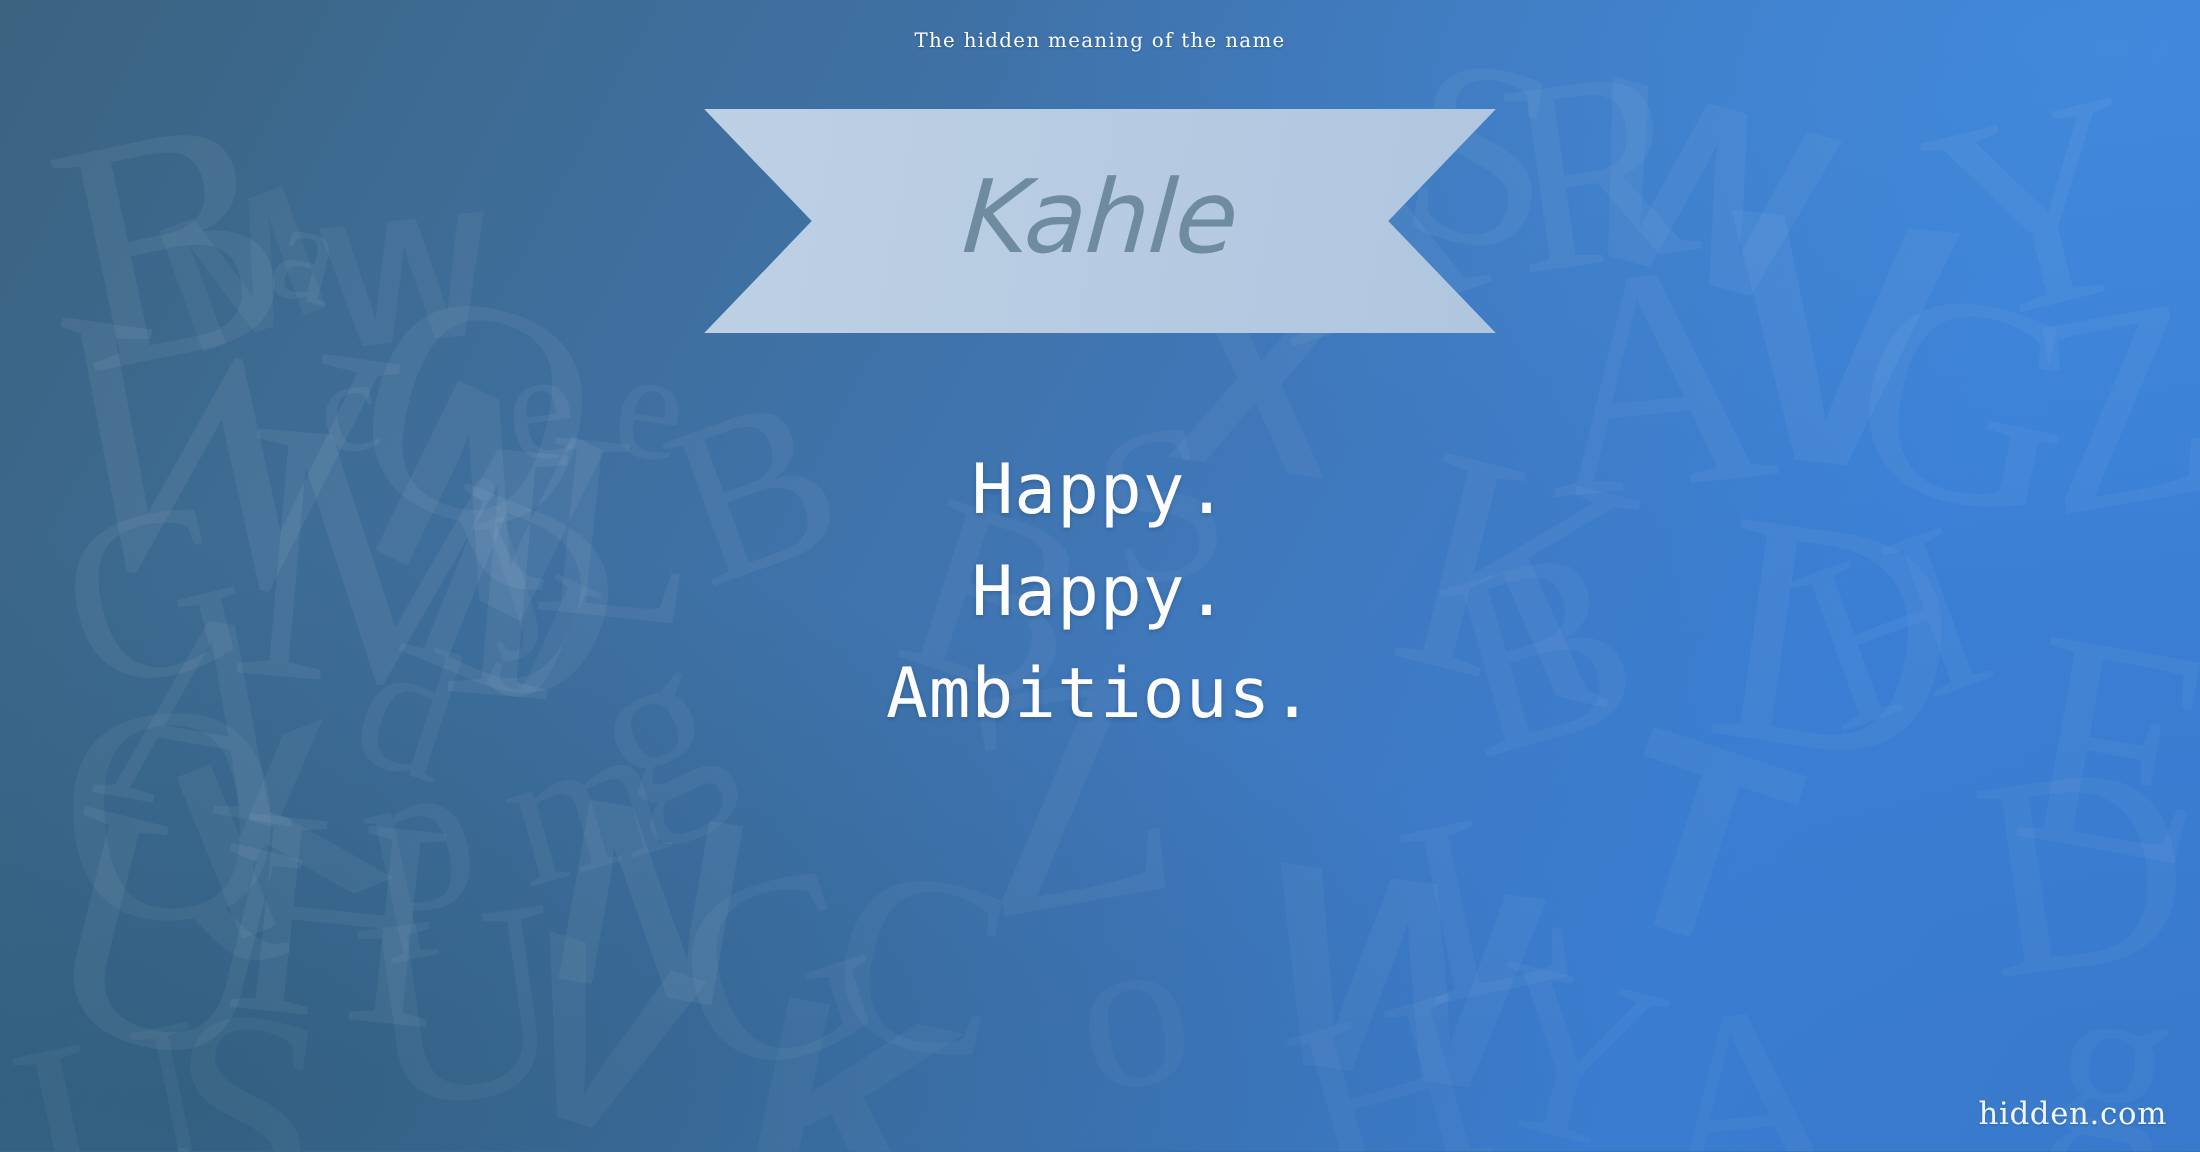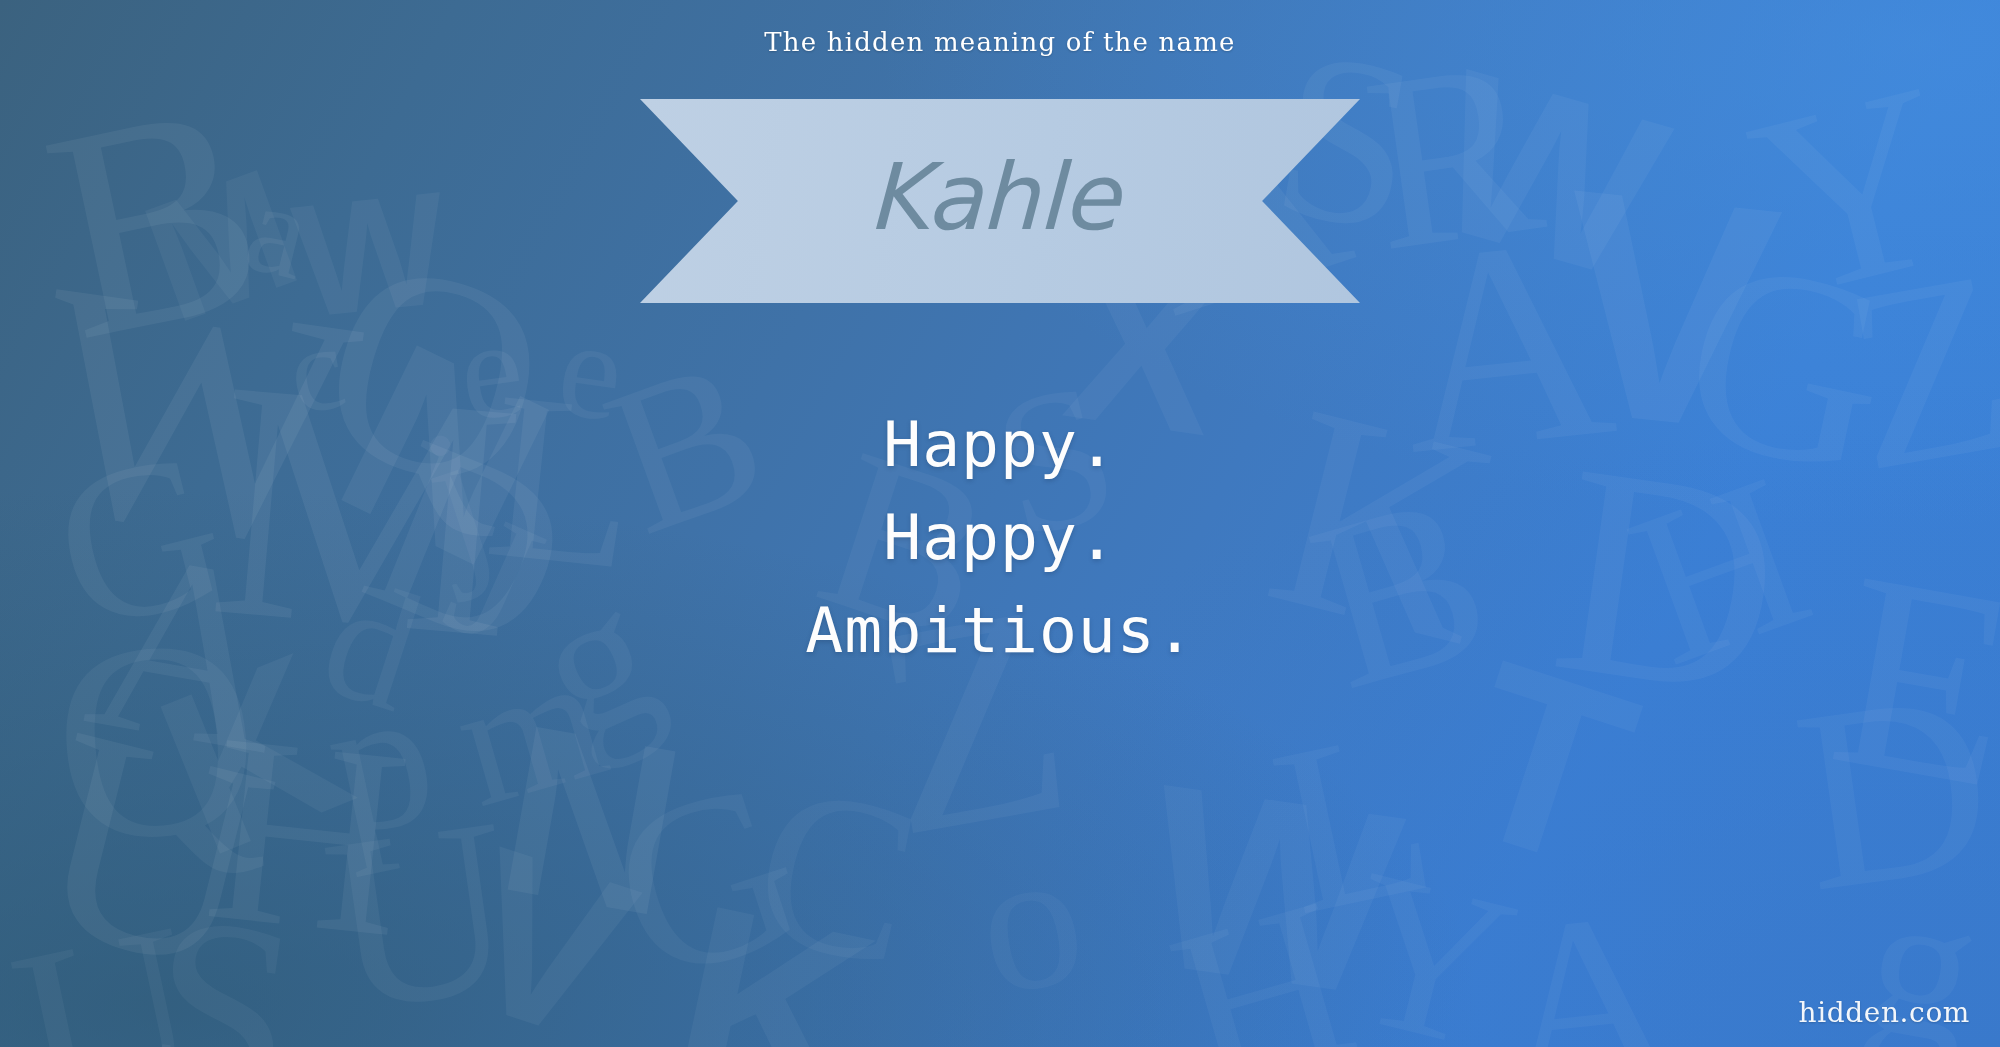--- a/index.html
+++ b/index.html
@@ -55,21 +55,21 @@
   .bg-letters span.sans  { font-family:"Liberation Sans", sans-serif; }
   .bg-letters span.lser  { font-family:"Liberation Serif", serif; font-weight:400; }
 
   
   .title {
     position:absolute;
     top:27px; left:0; right:0;
     text-align:center;
     color:#ffffff;
     font-family:"DejaVu Serif", serif;
-    font-size:26px;
+    font-size:18px;
     letter-spacing:1.2px;
     text-shadow:0 1px 2px rgba(20,45,75,.35);
     z-index:5;
   }
 
   
   .banner-wrap {
     position:absolute;
     left:640px; top:99px;
     width:720px; height:204px;

